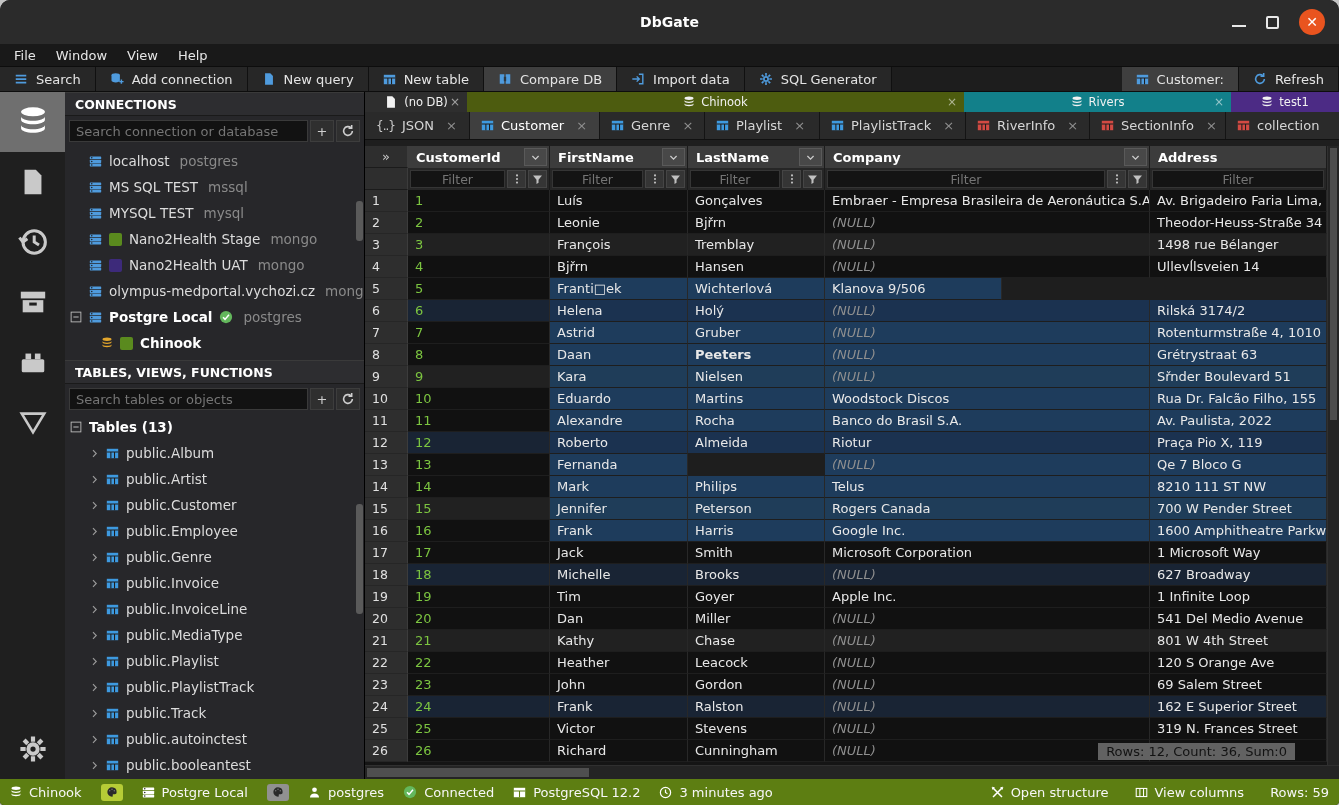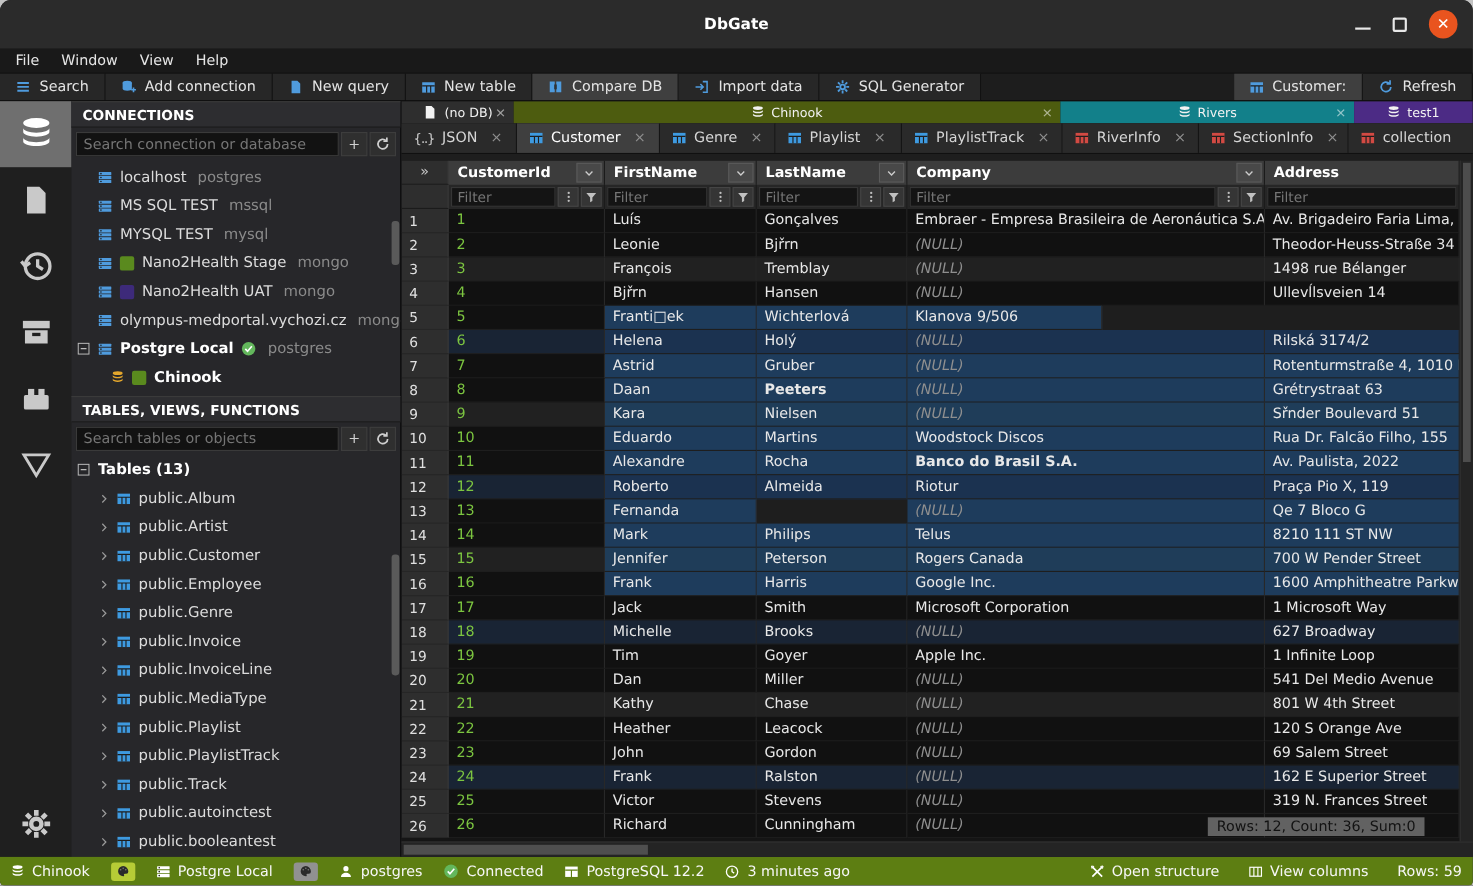--- a/index.html
+++ b/index.html
@@ -89,21 +89,21 @@
               display:flex; align-items:center; justify-content:center;
               border-right:1px solid #3c3c3c; border-bottom:1px solid #1b1b1b; }
   .g-hcell { flex:none; background:#3c3c3c; color:#ffffff; font-weight:bold; font-size:13px;
              display:flex; align-items:center; padding-left:8px; border-right:1px solid #1b1b1b; position:relative; overflow:hidden; }
   .g-hchev { position:absolute; right:2px; top:2px; bottom:2px; width:23px; background:#484848;
              border:1px solid #5a5a5a; display:flex; align-items:center; justify-content:center; color:#cccccc; }
   .g-filter { display:flex; height:22px; flex:none; }
   .g-frn { width:43px; flex:none; background:#2e2e2e; border-right:1px solid #3c3c3c; border-bottom:1px solid #1b1b1b; }
   .g-fcell { flex:none; display:flex; gap:2px; padding:2px; background:#262626; border-right:1px solid #1b1b1b; overflow:hidden; }
   .filter-input { flex:1; min-width:0; background:#141414; border:1px solid #353535; color:#ec4899;
-                  font-size:12.5px; padding:0 5px; font-family:"DejaVu Sans",sans-serif; }
+                  font-size:12.5px; padding:0 5px; font-family:"DejaVu Sans",sans-serif;text-align:center; }
   .f-btn { width:19px; flex:none; background:#353535; border:1px solid #454545; color:#c0c0c0;
            display:flex; align-items:center; justify-content:center; }
   .g-rows { flex:1; overflow:hidden; display:flex; flex-direction:column; }
   .g-row { display:flex; height:22px; flex:none; }
   .g-rn { width:43px; flex:none; background:#2e2e2e; color:#e0e0e0; font-size:12.5px;
           display:flex; align-items:center; padding-left:7px;
           border-right:1px solid #3c3c3c; border-bottom:1px solid #262626; }
   .g-cell { flex:none; font-size:13px; color:#e8e8e8; display:flex; align-items:center; padding:0 7px;
             border-right:1px solid #282828; border-bottom:1px solid #1e1e1e; background:#111111;
             overflow:hidden; white-space:nowrap; }
@@ -1063,21 +1063,21 @@
                 <div class="g-cell sel" style="width: 138px;">Eduardo</div>
                 <div class="g-cell sel" style="width: 137px;">Martins</div>
                 <div class="g-cell sel" style="width: 325px;">Woodstock Discos</div>
                 <div class="g-cell sel" style="width: 177px;">Rua Dr. Falcão Filho, 155</div>
               </div>
               <div class="g-row">
                 <div class="g-rn">11</div>
                 <div class="g-cell idv" style="width: 142px;">11</div>
                 <div class="g-cell sel" style="width: 138px;">Alexandre</div>
                 <div class="g-cell sel" style="width: 137px;">Rocha</div>
-                <div class="g-cell sel" style="width: 325px; font-weight: bold;">Banco do Brasil S.A.</div>
+                <div class="g-cell sel" style="width: 325px;">Banco do Brasil S.A.</div>
                 <div class="g-cell sel" style="width: 177px;">Av. Paulista, 2022</div>
               </div>
               <div class="g-row">
                 <div class="g-rn">12</div>
                 <div class="g-cell stripe-n idv" style="width: 142px;">12</div>
                 <div class="g-cell stripe-n sel" style="width: 138px;">Roberto</div>
                 <div class="g-cell stripe-n sel" style="width: 137px;">Almeida</div>
                 <div class="g-cell stripe-n sel" style="width: 325px;">Riotur</div>
                 <div class="g-cell stripe-n sel" style="width: 177px;">Praça Pio X, 119</div>
               </div>

